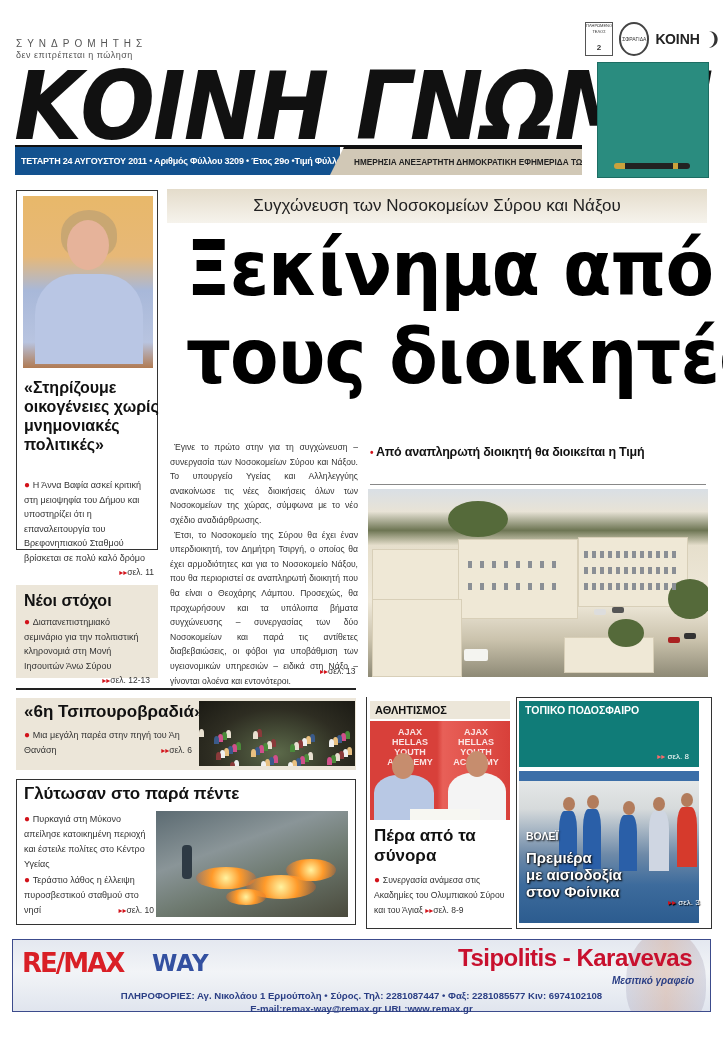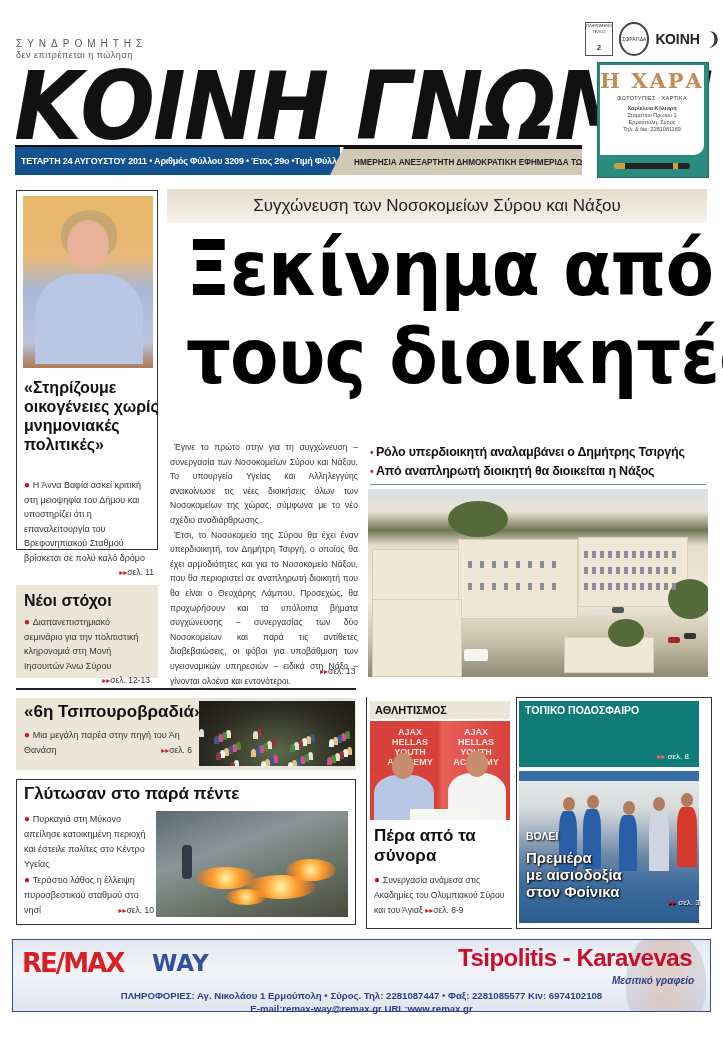--- a/index.html
+++ b/index.html
@@ -134,28 +134,20 @@
     <div style="font-size:8px;font-weight:bold;margin-top:10px">2</div>
   </div>
   <div class="badge-seal">
       <span>ΣΦΡΑΓΙΔΑ</span>
     </div>
   <span class="badge-elta">ΚΟΙΝΗ</span>
   <span class="badge-elta-mark">❩</span>
 </div>
 
 <div class="abs ad-hara">
-  <div class="ad-hara-inner">
-    <div class="hara-title">Η ΧΑΡΑ</div>
-    <div class="hara-sub">ΦΩΤΟΤΥΠΙΕΣ - ΧΑΡΤΙΚΑ</div>
-    <div class="hara-line b">Χαρίκλεια Κόλιαρη</div>
-    <div class="hara-line">Σταματίου Πρωίου 1</div>
-    <div class="hara-line">Ερμούπολη, Σύρος</div>
-    <div class="hara-line">Τηλ. &amp; fax: 2281081169</div>
-  </div>
   <div class="hara-pen"></div>
 </div>
 
 <div class="abs photo-frame"></div>
 <div class="abs portrait">
   <div class="body"></div>
   <div class="hair"></div>
   <div class="face"></div>
 </div>
 <div class="abs quote-title">«Στηρίζουμε οικογένειες χωρίς μνημονιακές πολιτικές»</div>
@@ -180,22 +172,21 @@
 
 <div class="abs body-text">
   <p>Έγινε το πρώτο στην για τη συγχώνευση – συνεργασία των Νοσοκομείων Σύρου και Νάξου. Το υπουργείο Υγείας και Αλληλεγγύης ανακοίνωσε τις νέες διοικήσεις όλων των Νοσοκομείων της χώρας, σύμφωνα με το νέο σχέδιο αναδιάρθρωσης.</p>
   <p>Έτσι, το Νοσοκομείο της Σύρου θα έχει έναν υπερδιοικητή, τον Δημήτρη Τσιργή, ο οποίος θα έχει αρμοδιότητες και για το Νοσοκομείο Νάξου, που θα περιοριστεί σε αναπληρωτή διοικητή που θα είναι ο Θεοχάρης Λάμπου. Προσεχώς, θα προχωρήσουν και τα υπόλοιπα βήματα συγχώνευσης – συνεργασίας των δύο Νοσοκομείων και παρά τις αντίθετες διαβεβαιώσεις, οι φόβοι για υποβάθμιση των υγειονομικών υπηρεσιών – ειδικά στη Νάξο – γίνονται ολοένα και εντονότεροι.</p>
 </div>
 <div class="abs body-ref">
   <span class="ref">▸▸</span><span>σελ. 13</span>
 </div>
 
 <div class="abs points">
-  <div><span class="bullet">• </span><span>Ρόλο υπερδιοικητή αναλαμβάνει ο Δημήτρης Τσιργής</span></div>
-  <div><span class="bullet">• </span><span>Από αναπληρωτή διοικητή θα διοικείται η Νάξος</span></div>
+  <div><span class="bullet">• </span><span>Από αναπληρωτή διοικητή θα διοικείται η Τιμή</span></div>
 </div>
 <div class="abs points-line"></div>
 
 <div class="abs hospital-photo">
   <div class="bldg" style="left:4px;top:60px;width:130px;height:60px;"></div>
   <div class="bldg" style="left:90px;top:50px;width:120px;height:80px;"></div>
   <div class="bldg" style="left:210px;top:48px;width:110px;height:70px;"></div>
   <div class="bldg" style="left:4px;top:110px;width:90px;height:78px;"></div>
   <div class="bldg" style="left:196px;top:148px;width:90px;height:36px;"></div>
   <div class="tree" style="left:80px;top:12px;width:60px;height:36px;"></div>

